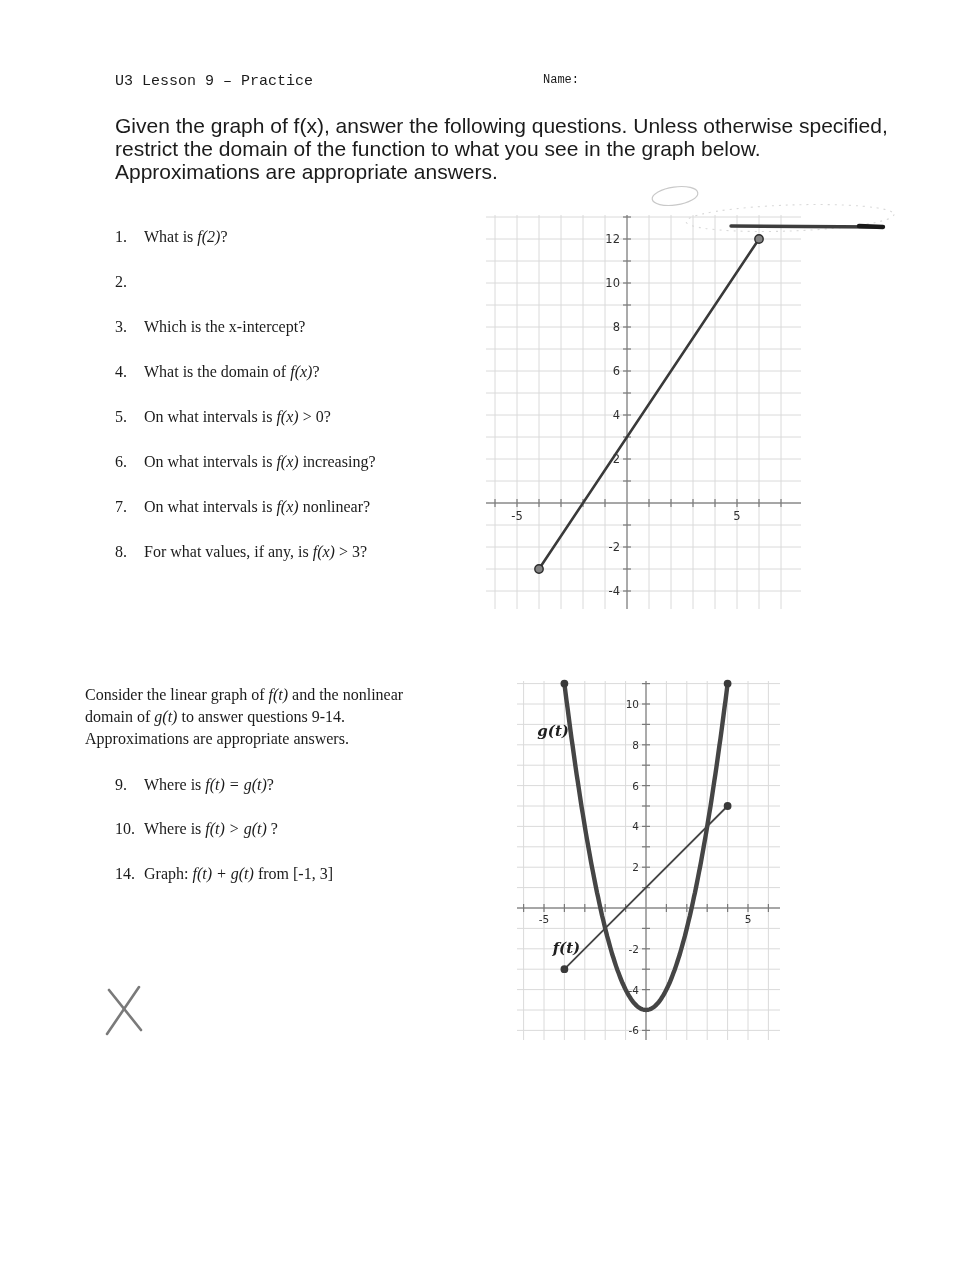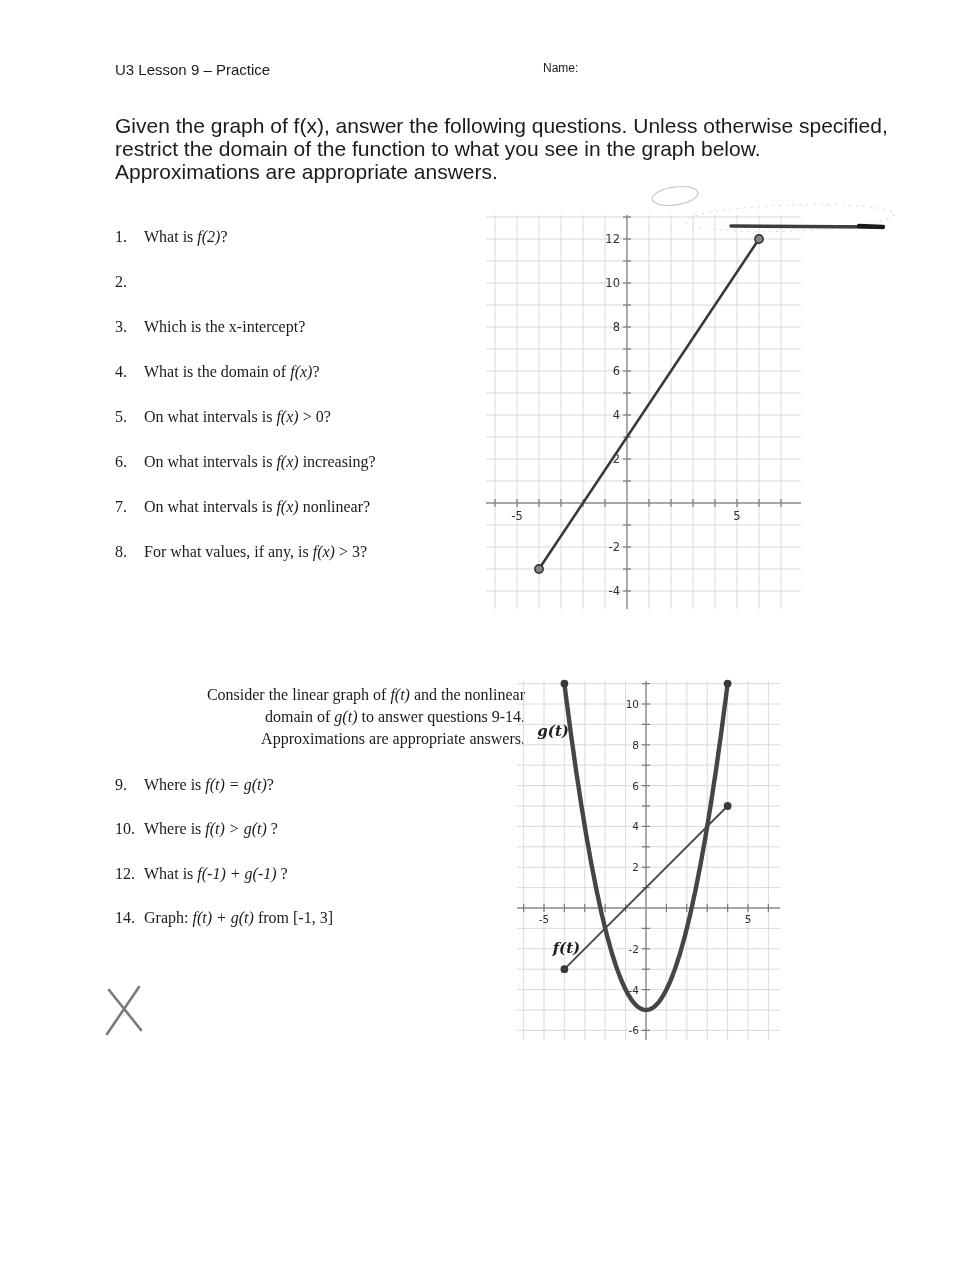--- a/index.html
+++ b/index.html
@@ -1,25 +1,25 @@
 <!DOCTYPE html>
 <html><head>
 <meta charset="utf-8">
 <title>U3 Lesson 9 – Practice</title>
 <style>
   html,body{margin:0;padding:0;}
   body{width:979px;height:1266px;position:relative;background:#ffffff;
        font-family:"Liberation Sans",sans-serif;color:#1b1b1b;overflow:hidden;}
   .abs{position:absolute;}
-  .sans{font-family:Liberation Sans, sans-serif;}
+  .sans{font-family:Liberation Mono, monospace;margin-top:12px;}
   #hdr-title{left:115px;top:61px;font-size:15px;}
   #hdr-name{left:543px;top:61px;font-size:12px;}
   #intro1{left:115px;top:114px;width:790px;font-size:21px;line-height:23px;}
   #q-list-1{left:115px;top:226px;width:420px;}
-  #intro2{left:85px;top:684px;width:440px;font-size:16px;line-height:22px;font-family:"Liberation Serif",serif;text-align:right;}
+  #intro2{left:85px;top:684px;width:440px;font-size:16px;line-height:22px;font-family:"Liberation Serif",serif;}
   #q-list-2{left:115px;top:774px;width:420px;}
   .q-row{display:flex;font-family:"Liberation Serif",serif;font-size:16px;line-height:21px;}
   #q-list-1 .q-row{margin-bottom:24px;}
   #q-list-2 .q-row{margin-bottom:23.4px;}
   .q-num{flex:none;width:29px;}
   .q-text i{font-style:italic;margin-top:28px;}
   #graph1{left:486px;top:180px;}
   #graph2{left:517px;top:676px;}
   #xmark{left:104px;top:984px;}
   svg text{font-family:"DejaVu Sans",sans-serif;fill:#2f2f2f;}
@@ -171,24 +171,20 @@
 <div class="abs" id="q-list-2">
     <div class="q-row">
       <span class="q-num">9.</span>
       <span class="q-text"><span>Where is </span><i>f(t) = g(t)</i><span>?</span></span>
     </div>
     <div class="q-row">
       <span class="q-num">10.</span>
       <span class="q-text"><span>Where is </span><i>f(t) &gt; g(t)</i><span> ?</span></span>
     </div>
     <div class="q-row">
-      <span class="q-num">12.</span>
-      <span class="q-text"><span>What is </span><i>f(-1) + g(-1)</i><span> ?</span></span>
-    </div>
-    <div class="q-row">
       <span class="q-num">14.</span>
       <span class="q-text"><span>Graph: </span><i>f(t) + g(t)</i><span> from [-1, 3]</span></span>
     </div>
   </div>
 
 <svg class="abs" id="graph2" width="266" height="368">
     <g>
       <line x1="6.6000000000000085" y1="5" x2="6.6000000000000085" y2="364" stroke="#dadada" stroke-width="1"></line>
       <line x1="27" y1="5" x2="27" y2="364" stroke="#dadada" stroke-width="1"></line>
       <line x1="47.400000000000006" y1="5" x2="47.400000000000006" y2="364" stroke="#dadada" stroke-width="1"></line>

